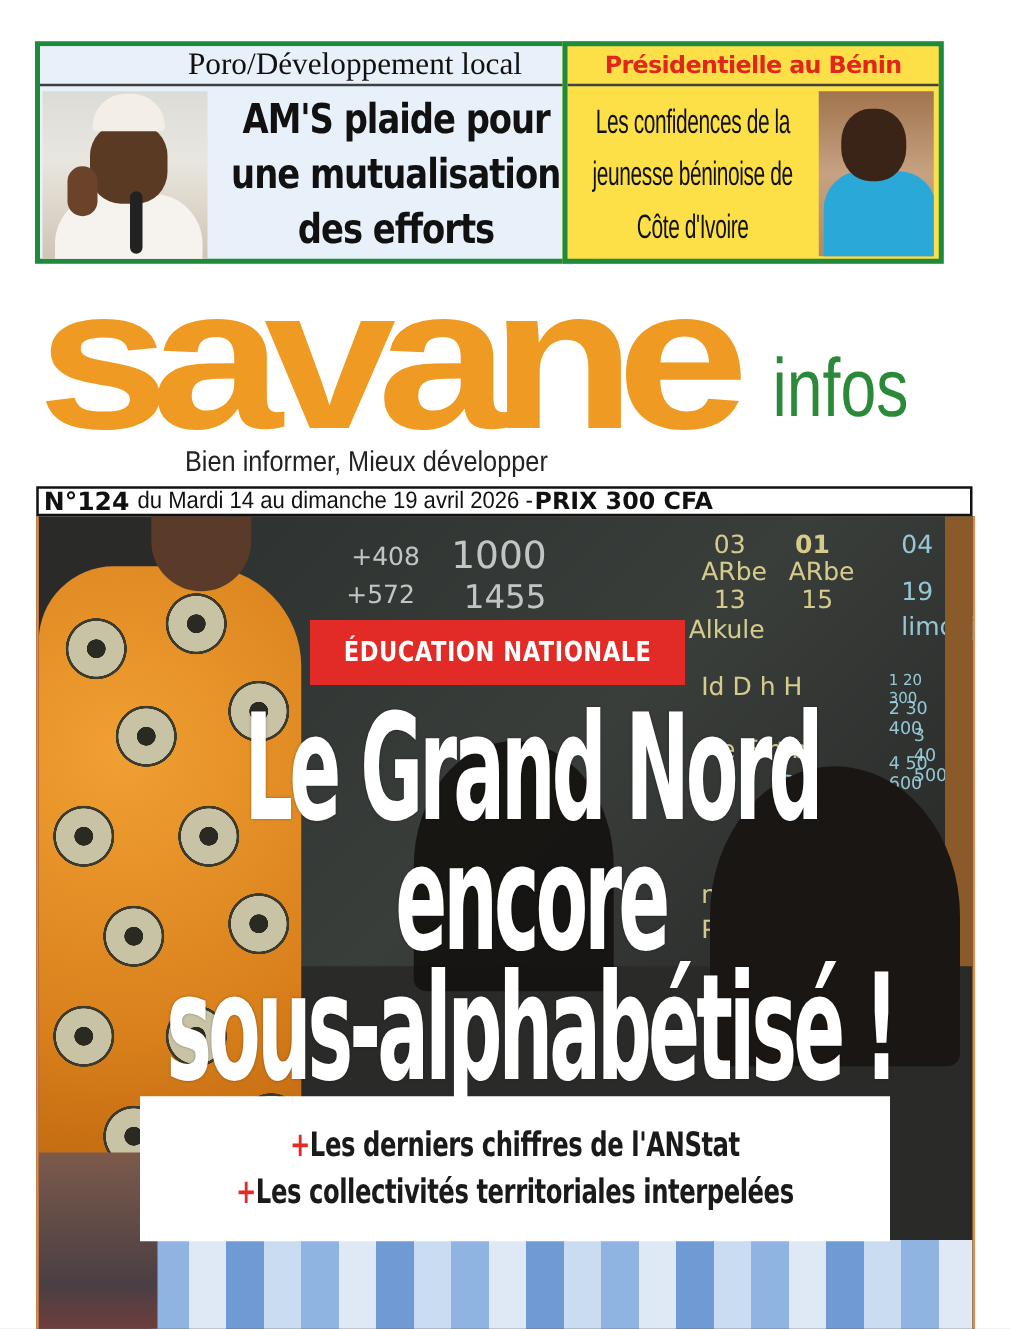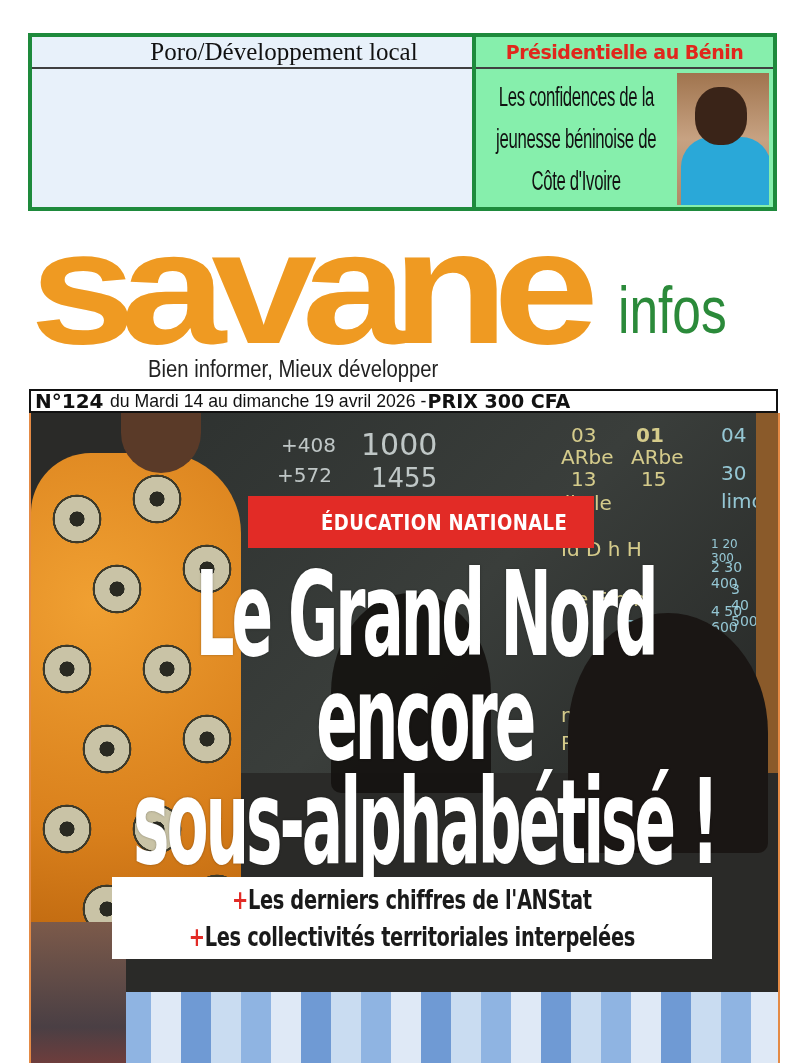--- a/index.html
+++ b/index.html
@@ -1,21 +1,21 @@
 <!DOCTYPE html>
 <html><head>
 <meta charset="utf-8">
 <style>
   html, body { margin: 0; padding: 0; background: #ffffff; }
   body { width: 808px; height: 1063px; position: relative; overflow: hidden; font-family: "Liberation Sans", sans-serif; }
 
   
   .teaser { position: absolute; top: 33px; height: 178px; border: 4px solid #1e8a3c; background: #e8f1fa; box-sizing: border-box; overflow: hidden; }
   .teaser-left { left: 28px; width: 452px; }
-  .teaser-right { left: 472px; width: 305px; background: #86efac; }
+  .teaser-right { left: 450px; width: 305px; background: #fde047; }
   .teaser-kicker { height: 32px; border-bottom: 2px solid #404040; box-sizing: border-box; display: flex; align-items: center; justify-content: center; white-space: nowrap; }
   .teaser-left .teaser-kicker { font-family: "Liberation Serif", "DejaVu Serif", serif; font-size: 25px; color: #111; padding-left: 60px; background: #e8f1fa; }
   .teaser-right .teaser-kicker { font-family: "DejaVu Sans", sans-serif; font-weight: bold; font-size: 19px; color: #e1261c; letter-spacing: -0.5px; }
   .teaser-body { position: absolute; top: 34px; left: 0; right: 0; bottom: 0; }
   .photo-ams { position: absolute; left: 2px; top: 2px; width: 132px; height: 136px; background: linear-gradient(180deg,#dcdcd6 0%,#e9e6e0 40%,#cfc4b4 100%); overflow: hidden; }
   .photo-ams .cap { position:absolute; left:40px; top:2px; width:58px; height:30px; background:#f3efe6; border-radius:30px 30px 4px 4px; }
   .photo-ams .face { position:absolute; left:38px; top:26px; width:62px; height:64px; background:#5b3a24; border-radius:40%; }
   .photo-ams .robe { position:absolute; left:10px; top:82px; width:118px; height:70px; background:#f6f3ee; border-radius:40px 40px 0 0; }
   .photo-ams .mic { position:absolute; left:70px; top:80px; width:10px; height:50px; background:#222; border-radius:5px; }
   .photo-ams .hand { position:absolute; left:20px; top:60px; width:24px; height:40px; background:#6b432a; border-radius:12px; }
@@ -44,35 +44,49 @@
   .chalk { position: absolute; font-family: "DejaVu Sans", sans-serif; color: #d8e0e0; font-size: 20px; opacity: .85; }
   .robe-teacher { position: absolute; left: 0; top: 40px; width: 210px; height: 500px; background: radial-gradient(circle at 30% 30%, #f0a032 0%, #d9801c 60%, #b8620c 100%); border-radius: 60px 80px 0 0; }
   .motif { position:absolute; width:52px; height:52px; border-radius:50%; background: radial-gradient(circle,#2a2a22 0 20%, #c9c3a6 21% 60%, #3d3a2a 61% 66%, transparent 67%); }
   .teacher-head { position:absolute; left:70px; top:0; width:80px; height:60px; background:#5a3a28; border-radius: 0 0 40px 40px; }
   .student-right { position:absolute; right: 10px; top: 200px; width: 200px; height: 240px; background: #1a1614; border-radius: 50% 50% 10px 10px; }
   .student-mid { position:absolute; left: 300px; top: 180px; width: 160px; height: 200px; background: #141210; border-radius: 50% 50% 10px 10px; opacity:.9; }
   .shirt-stripes { position:absolute; left: 90px; right: 0; bottom: 0; height: 140px; background: repeating-linear-gradient(90deg,#8fb4e2 0 30px,#dfe9f6 30px 60px,#6f9ad4 60px 90px,#c9dcf1 90px 120px); }
   .left-people { position:absolute; left:0; bottom:0; width:95px; height:210px; background: linear-gradient(180deg,#7c5a4a 0%,#4a3f44 50%,#b23a2e 100%); }
   .right-wood { position:absolute; right:0; top:0; width:22px; height:360px; background:#8a5a2a; }
 
-  .rubric { position: absolute; left: 248px; top: 496px; width: 300px; height: 52px; background: #e22b26; display: flex; align-items: center; justify-content: center; padding-left: 46px; }
+  .rubric { position: absolute; left: 248px; top: 496px; width: 300px; height: 52px; background: #e22b26; display: flex; align-items: center; justify-content: center; }
   .rubric span { font-family: "DejaVu Sans", sans-serif; font-weight: bold; font-size: 22px; color: #fff; transform: scaleX(0.82); white-space: nowrap; letter-spacing: 0.5px; }
 
   .main-headline { position: absolute; left: 100px; width: 650px; top: 562px; display: flex; flex-direction: column; align-items: center; }
   .main-headline span { font-family: "DejaVu Sans", sans-serif; font-weight: bold; font-size: 118px; line-height: 104px; color: #fff; transform: scaleX(0.52); white-space: nowrap; letter-spacing: -6px; text-shadow: 0 0 3px rgba(0,0,0,.35); }
 
-  .sub-box { position: absolute; left: 112px; top: 877px; width: 600px; height: 82px; background: #ffffff; display: flex; flex-direction: column; justify-content: center; align-items: center; }
+  .sub-box { position: absolute; left: 112px; top: 877px; width: 600px; height: 116px; background: #ffffff; display: flex; flex-direction: column; justify-content: center; align-items: center; }
   .sub-line { font-family: "DejaVu Sans", sans-serif; font-weight: bold; font-size: 27px; line-height: 37px; color: #1a1a1a; transform: scaleX(0.72); white-space: nowrap; letter-spacing: -0.5px; }
   .sub-line .plus { color: #e22b26; }
 </style>
 </head>
 <body>
 
 <div class="teaser teaser-left">
   <div class="teaser-kicker">Poro/Développement local</div>
+  <div class="teaser-body">
+    <div class="photo-ams">
+      <div class="robe"></div>
+        <div class="face"></div>
+        <div class="cap"></div>
+        <div class="hand"></div>
+        <div class="mic"></div>
+    </div>
+    <div class="headline">
+      <span>AM'S plaide pour</span>
+      <span>une mutualisation</span>
+      <span>des efforts</span>
+    </div>
+  </div>
 </div>
 
 <div class="teaser teaser-right">
   <div class="teaser-kicker">Présidentielle au Bénin</div>
   <div class="teaser-body">
     <div class="headline">
       <span>Les confidences de la</span>
       <span>jeunesse béninoise de</span>
       <span>Côte d'Ivoire</span>
     </div>
@@ -99,21 +113,21 @@
     <span class="chalk" style="left:180px;top:14px;font-size:30px;">1000</span>
     <span class="chalk" style="left:96px;top:50px;">+572</span>
     <span class="chalk" style="left:190px;top:50px;font-size:26px;">1455</span>
     <span class="chalk" style="left:390px;top:10px;color:#f1e59a;">03</span>
     <span class="chalk" style="left:455px;top:10px;color:#f1e59a;font-weight:bold;">01</span>
     <span class="chalk" style="left:540px;top:10px;color:#a6e0f0;">04</span>
     <span class="chalk" style="left:380px;top:32px;color:#f1e59a;">ARbe</span>
     <span class="chalk" style="left:450px;top:32px;color:#f1e59a;">ARbe</span>
     <span class="chalk" style="left:390px;top:54px;color:#f1e59a;">13</span>
     <span class="chalk" style="left:460px;top:54px;color:#f1e59a;">15</span>
-    <span class="chalk" style="left:540px;top:48px;color:#a6e0f0;">30</span>
+    <span class="chalk" style="left:540px;top:48px;color:#a6e0f0;">19</span>
     <span class="chalk" style="left:370px;top:78px;color:#f1e59a;">Alkule</span>
     <span class="chalk" style="left:540px;top:76px;color:#a6e0f0;">limooje</span>
     <span class="chalk" style="left:380px;top:124px;color:#f1e59a;">Id D h H</span>
     <span class="chalk" style="left:395px;top:146px;color:#f1e59a;margin-top:28px;">e E mb</span>
     <span class="chalk" style="left:530px;top:124px;color:#a6e0f0;font-size:12px;">1 20 300</span>
     <span class="chalk" style="left:530px;top:146px;color:#a6e0f0;font-size:14px;">2 30 400</span>
     <span class="chalk" style="left:550px;top:168px;color:#a6e0f0;font-size:14px;">3 40 500</span>
     <span class="chalk" style="left:530px;top:190px;color:#a6e0f0;font-size:14px;">4 50 600</span>
     <span class="chalk" style="left:440px;top:176px;color:#a6e0f0;">F</span>
     <span class="chalk" style="left:440px;top:202px;color:#a6e0f0;">G</span>

